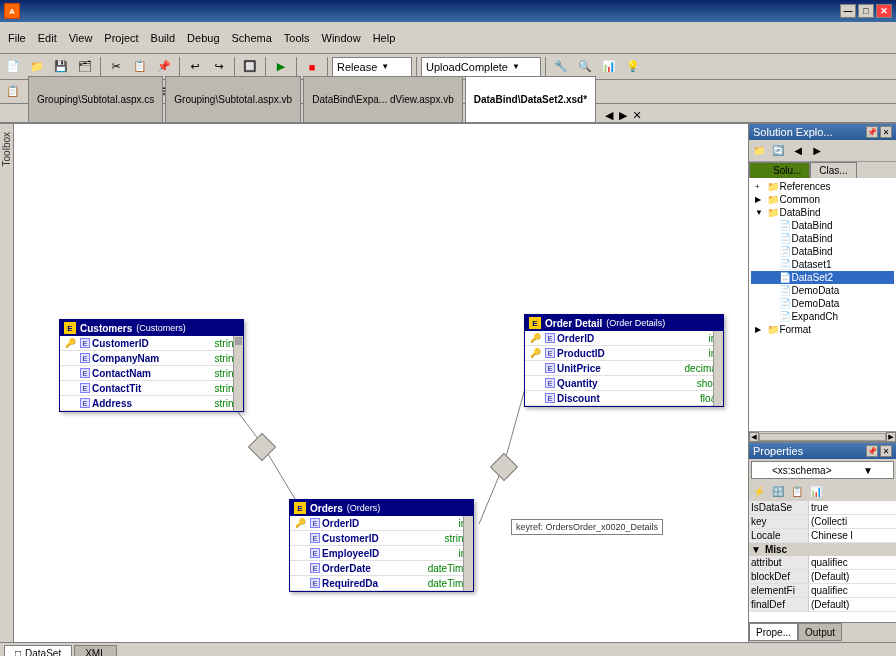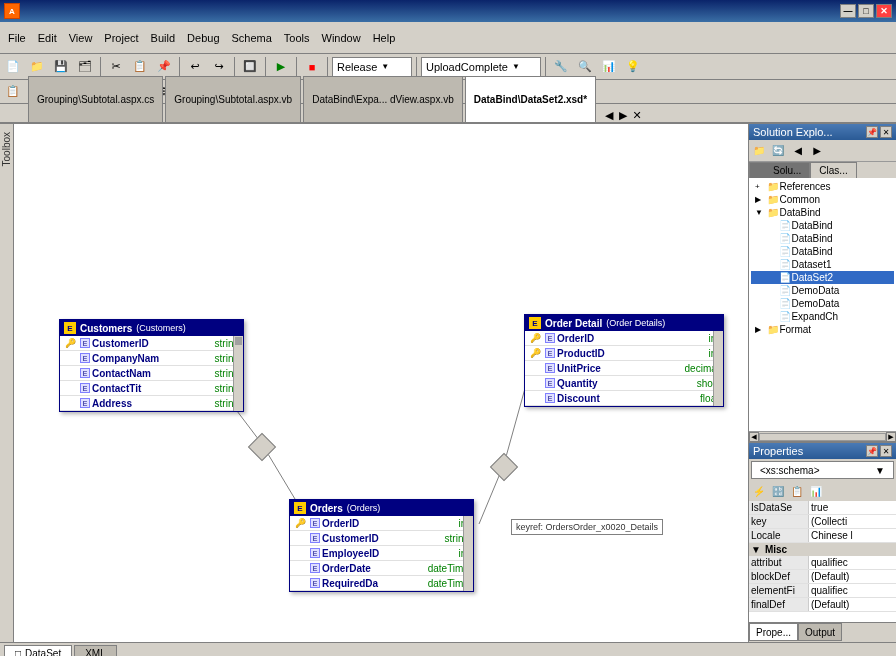--- a/index.html
+++ b/index.html
@@ -74,21 +74,21 @@
     .diamond { position: absolute; width: 20px; height: 20px; transform: rotate(45deg); background: #d4d0c8; border: 1px solid #808080; }
     
     
     .bottom-tabs { height: 22px; background: #d4d0c8; border-top: 1px solid #808080; display: flex; align-items: center; padding-left: 4px; gap: 2px; }
     .bottom-tab { padding: 2px 10px; font-size: 10px; background: #bdb9b0; border: 1px solid #808080; cursor: pointer; display: flex; align-items: center; gap: 4px; }
     .bottom-tab.active { background: white; }
     
     
     .status-bar { height: 20px; background: #d4d0c8; border-top: 1px solid #808080; display: flex; align-items: center; padding: 0 4px; font-size: 10px; }
     .panel-tab { padding: 2px 8px; font-size: 10px; cursor: pointer; border: 1px solid #808080; border-bottom: none; }
-    .panel-tab.active { background: #737373; padding-left: 23px; }
+    .panel-tab.active { background: #4d7c0f; padding-left: 23px; }
   </style>
 </head>
 <body>
 
 <div class="title-bar">
   <div class="title-bar-left">
     <div class="title-icon">A</div>
   </div>
   <div class="title-bar-right">
     <div class="title-btn">—</div>
@@ -435,21 +435,21 @@
 
     <div class="properties-panel" style="display:flex;flex-direction:column;">
       <div class="panel-title-bar">
         <span>Properties</span>
         <div style="display:flex;gap:2px;">
           <div class="title-btn" style="width:12px;height:12px;font-size:8px;">📌</div>
           <div class="title-btn" style="width:12px;height:12px;font-size:8px;">✕</div>
         </div>
       </div>
 
-      <div style="background:white;border:1px solid #808080;height:18px;display:flex;align-items:center;padding:0 8px;margin:2px;font-size:10px;">
+      <div style="background:white;border:1px solid #808080;height:18px;display:flex;align-items:center;padding:0 20px;margin:2px;font-size:10px;">
         <span>&lt;xs:schema&gt;</span>
         <span style="margin-left:auto;">▼</span>
       </div>
 
       <div style="background:#d4d0c8;height:20px;display:flex;align-items:center;padding:2px;gap:1px;">
         <div class="panel-tb-btn">⚡</div>
         <div class="panel-tb-btn">🔡</div>
         <div class="panel-tb-btn">📋</div>
         <div class="panel-tb-btn">📊</div>
       </div>

